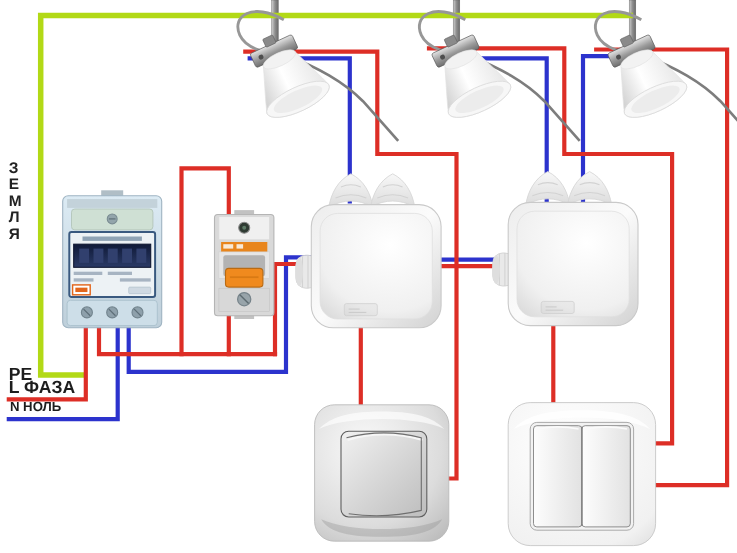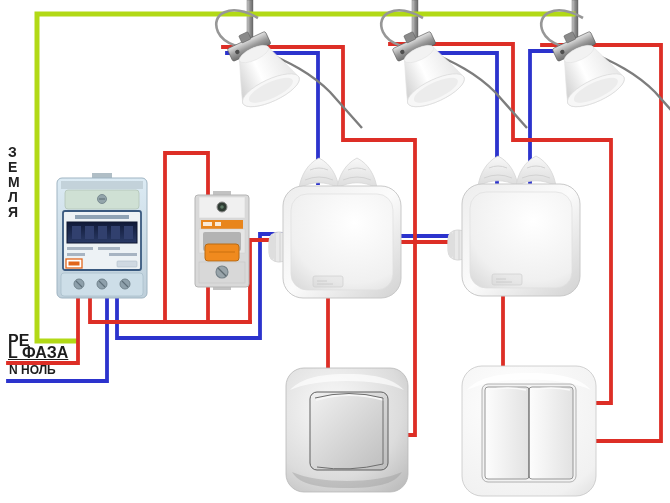--- a/index.html
+++ b/index.html
@@ -9,21 +9,21 @@
     font-family:"Liberation Sans",sans-serif;
   }
   .stage svg{position:absolute;left:0;top:0;}
   .lbl{position:absolute;color:#1d1d1d;font-weight:600;white-space:nowrap;}
   .lbl-ground{
     left:8px;top:145px;width:16px;
     font-size:14px;line-height:15px;font-weight:600;
     word-break:break-all;white-space:normal;color:#222;
   }
   .lbl-pe{left:8px;top:320px;font-size:16px;margin-top:12px;}
-  .lbl-phase{left:8px;top:344px;font-size:16px;text-decoration:underline;}
+  .lbl-phase{left:8px;top:344px;font-size:16px;}
   .lbl-neutral{left:9px;top:363px;font-size:12px;}
 </style>
 </head>
 <body>
 
 <div class="stage">
 <svg width="670" height="503" viewBox="0 0 670 503">
   <defs>
     <linearGradient id="gRod" x1="0" y1="0" x2="1" y2="0">
       <stop offset="0" stop-color="#cfcfcf"></stop>

